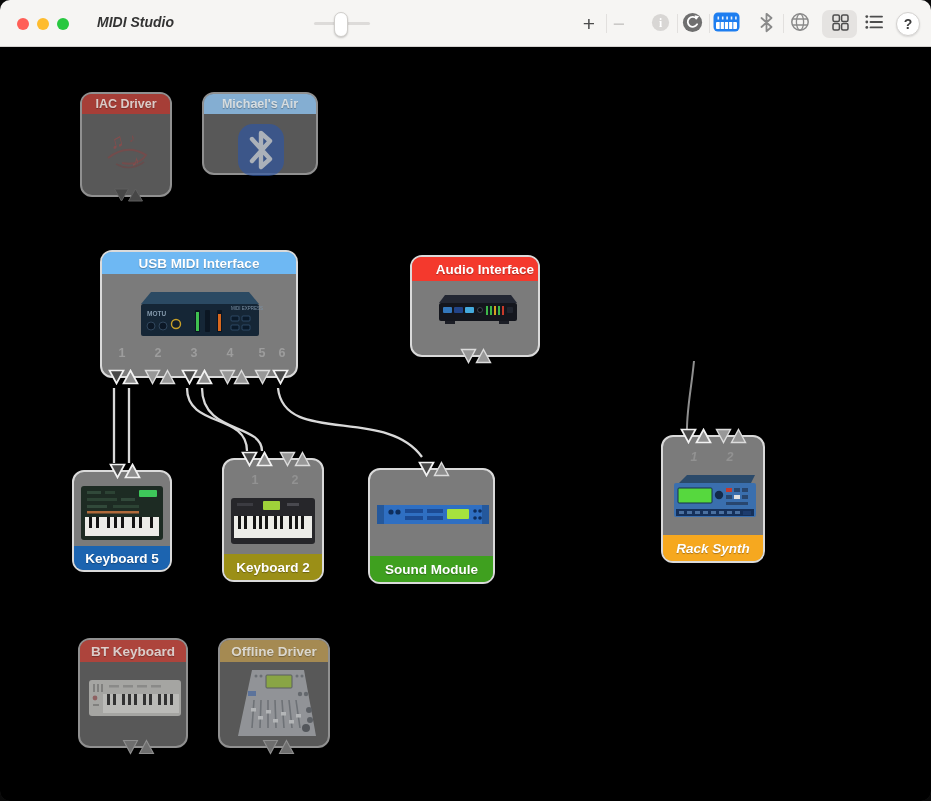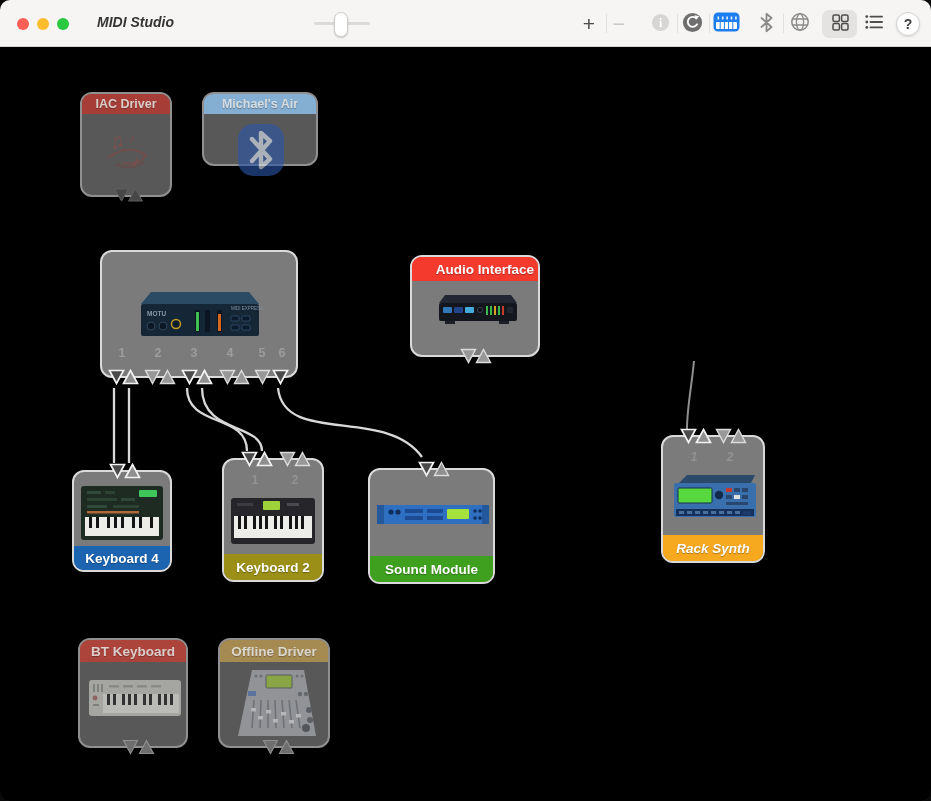--- a/index.html
+++ b/index.html
@@ -165,31 +165,32 @@
           </svg>
       </div>
       <svg class="tri" style="left:31px;bottom:-8px;" viewBox="0 0 17 16">
           <polygon points="1.5,2 15.5,2 8.5,14" fill="#474747" stroke="#5f5f5f" stroke-width="1"></polygon>
         </svg>
       <svg class="tri" style="left:45px;bottom:-8px;" viewBox="0 0 17 16">
           <polygon points="8.5,2 15.5,14 1.5,14" fill="#474747" stroke="#5f5f5f" stroke-width="1"></polygon>
         </svg>
     </div>
 
-    <div class="node dim" style="left:202px;top:45px;width:116px;height:74px;">
+    <div class="node dim" style="left:202px;top:45px;width:116px;height:83px;">
       <div class="nbar top" style="height:20px;background:#84aed2;font-size:12.5px;">Michael's Air</div>
       <div class="nimg" style="left:32px;top:28px;">
         <svg width="50" height="56" viewBox="0 0 50 56">
             <rect x="2" y="2" width="46" height="52" rx="15" fill="#2b55a8"></rect>
             <path d="M16 17 L34 37 L25 45 L25 11 L34 19 L16 39" fill="none" stroke="#dfe8f5" stroke-width="4.4" stroke-linecap="round" stroke-linejoin="round"></path>
           </svg>
       </div>
     </div>
 
     <div class="node" style="left:100px;top:203px;width:198px;height:128px;">
+      <div class="nbar top" style="height:22px;background:#6eb8f3;">USB MIDI Interface</div>
       <div class="nimg" style="left:33px;top:32px;">
         <svg width="130" height="58" viewBox="0 0 130 58">
             <polygon points="16,8 114,8 124,20 6,20" fill="#2b4a63"></polygon>
             <rect x="6" y="20" width="118" height="32" rx="2" fill="#152636"></rect>
             <text x="12" y="32" font-size="6.5" font-weight="700" fill="#8398ab" font-family="Liberation Sans,sans-serif">MOTU</text>
             <circle cx="16" cy="42" r="4" fill="#0c1826" stroke="#30465c" stroke-width="1"></circle>
             <circle cx="28" cy="42" r="4" fill="#0c1826" stroke="#30465c" stroke-width="1"></circle>
             <circle cx="41" cy="40" r="4.5" fill="#101d2c" stroke="#c8a028" stroke-width="1.4"></circle>
             <rect x="60" y="26" width="5" height="22" rx="1" fill="#0b1622"></rect>
             <rect x="61" y="28" width="3" height="19" fill="#3fc050"></rect>
@@ -292,21 +293,21 @@
             <rect x="10" y="33" width="3" height="11" fill="#141414"></rect>
             <rect x="17" y="33" width="3" height="11" fill="#141414"></rect>
             <rect x="28" y="33" width="3" height="11" fill="#141414"></rect>
             <rect x="35" y="33" width="3" height="11" fill="#141414"></rect>
             <rect x="42" y="33" width="3" height="11" fill="#141414"></rect>
             <rect x="53" y="33" width="3" height="11" fill="#141414"></rect>
             <rect x="60" y="33" width="3" height="11" fill="#141414"></rect>
             <rect x="71" y="33" width="3" height="11" fill="#141414"></rect>
           </svg>
       </div>
-      <div class="nbar bottom" style="height:24px;background:#1c64b0;">Keyboard 4</div>
+      <div class="nbar bottom" style="height:24px;background:#1c64b0;">Keyboard 5</div>
     </div>
 
     <div class="node" style="left:222px;top:411px;width:102px;height:124px;">
       <svg class="tri" style="left:17px;top:-9px;" viewBox="0 0 17 16">
           <polygon points="1.5,1.5 15.5,1.5 8.5,14.5" fill="#4a4a4a" stroke="#f2f2f2" stroke-width="1.7"></polygon>
         </svg>
       <svg class="tri" style="left:32px;top:-9px;" viewBox="0 0 17 16">
           <polygon points="8.5,1.5 15.5,14.5 1.5,14.5" fill="#8f8f8f" stroke="#f2f2f2" stroke-width="1.7"></polygon>
         </svg>
       <svg class="tri" style="left:55px;top:-9px;" viewBox="0 0 17 16">

